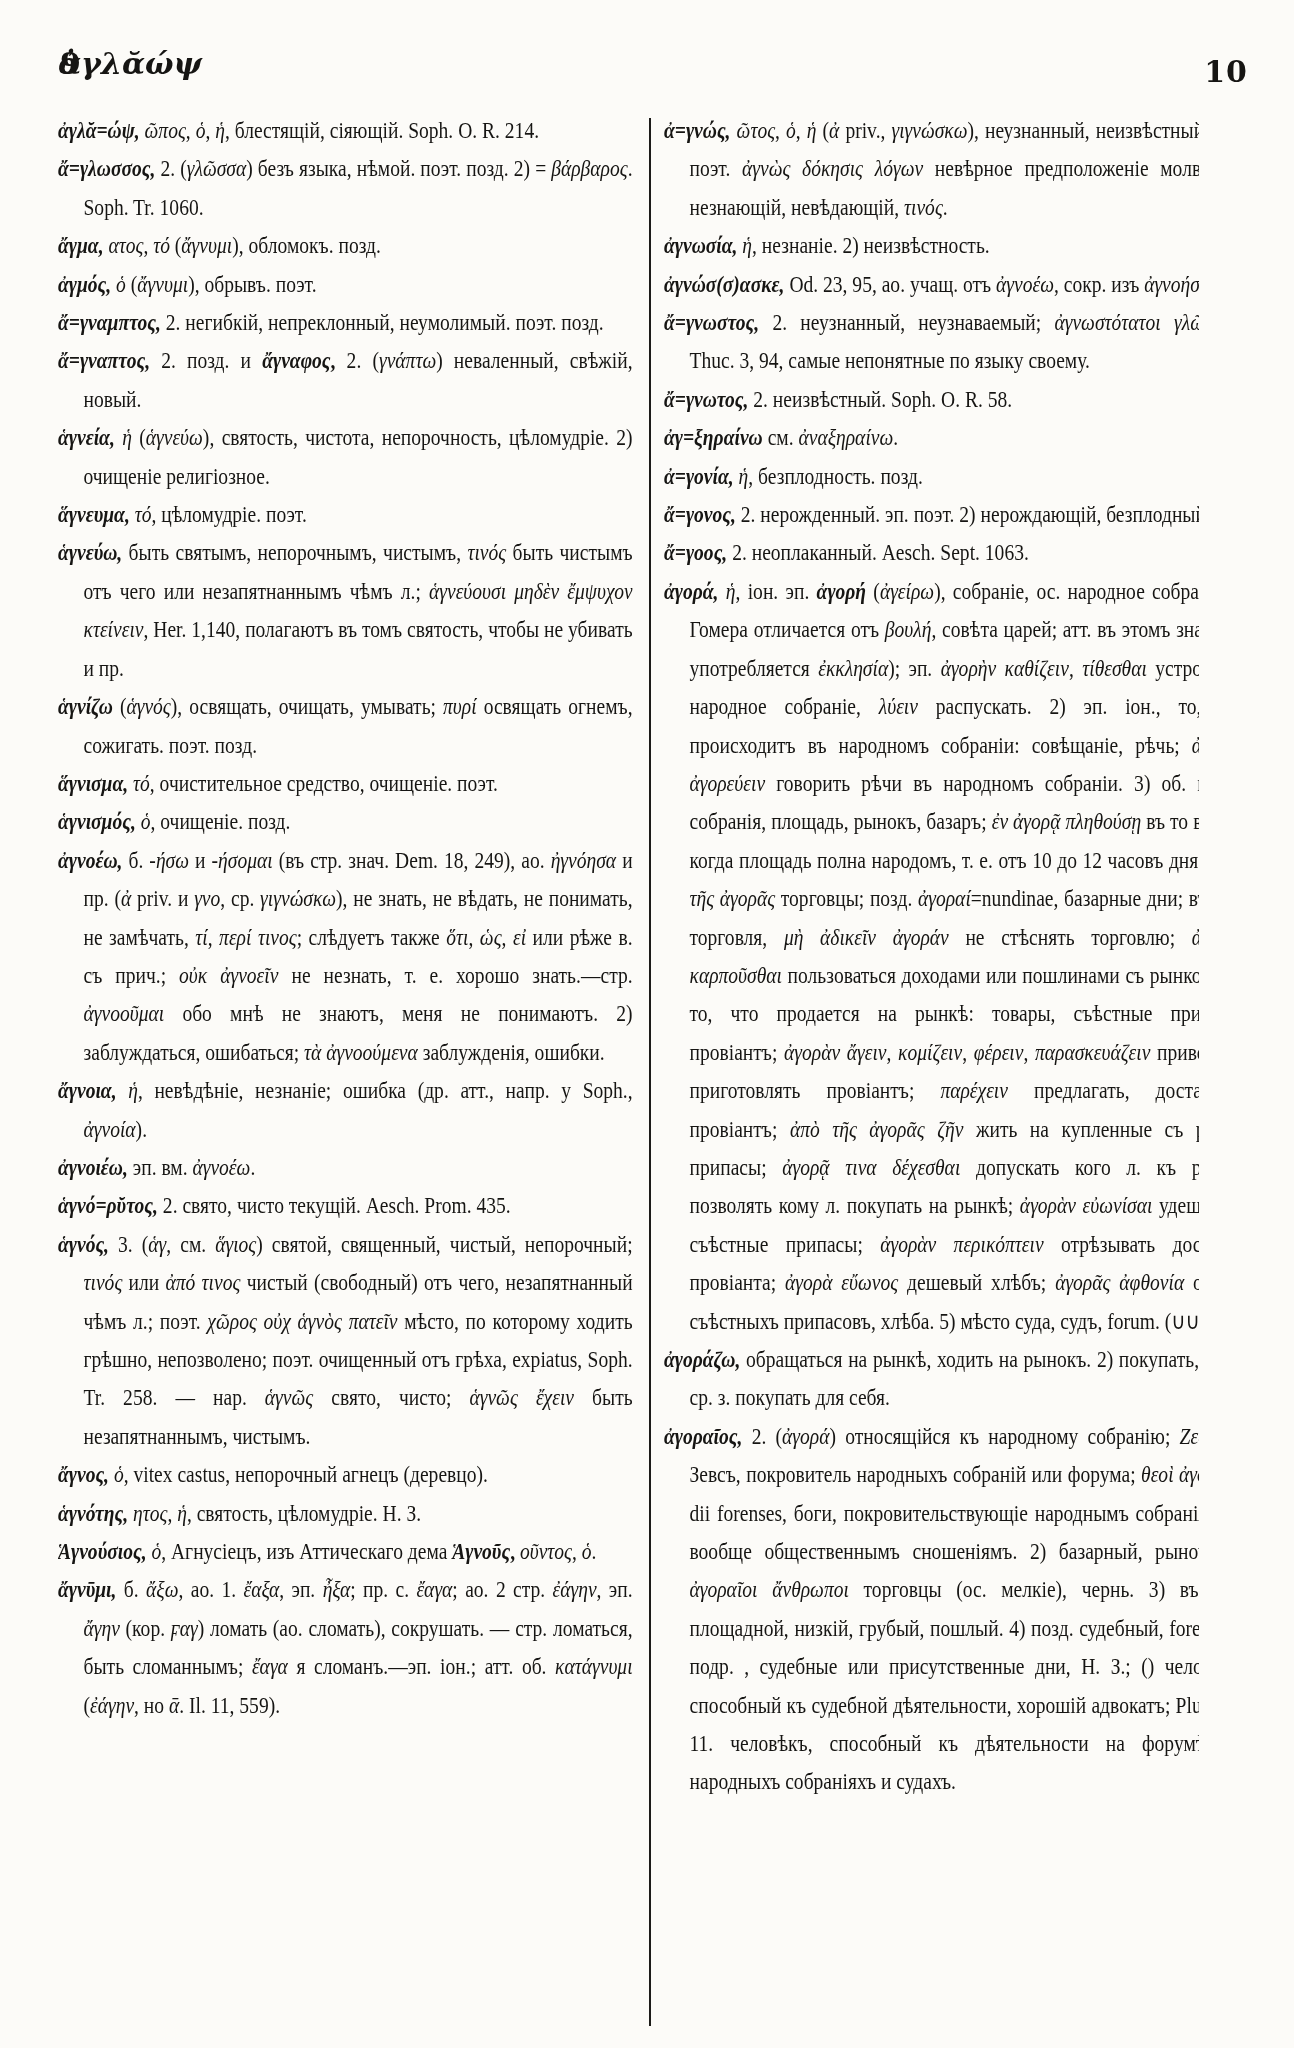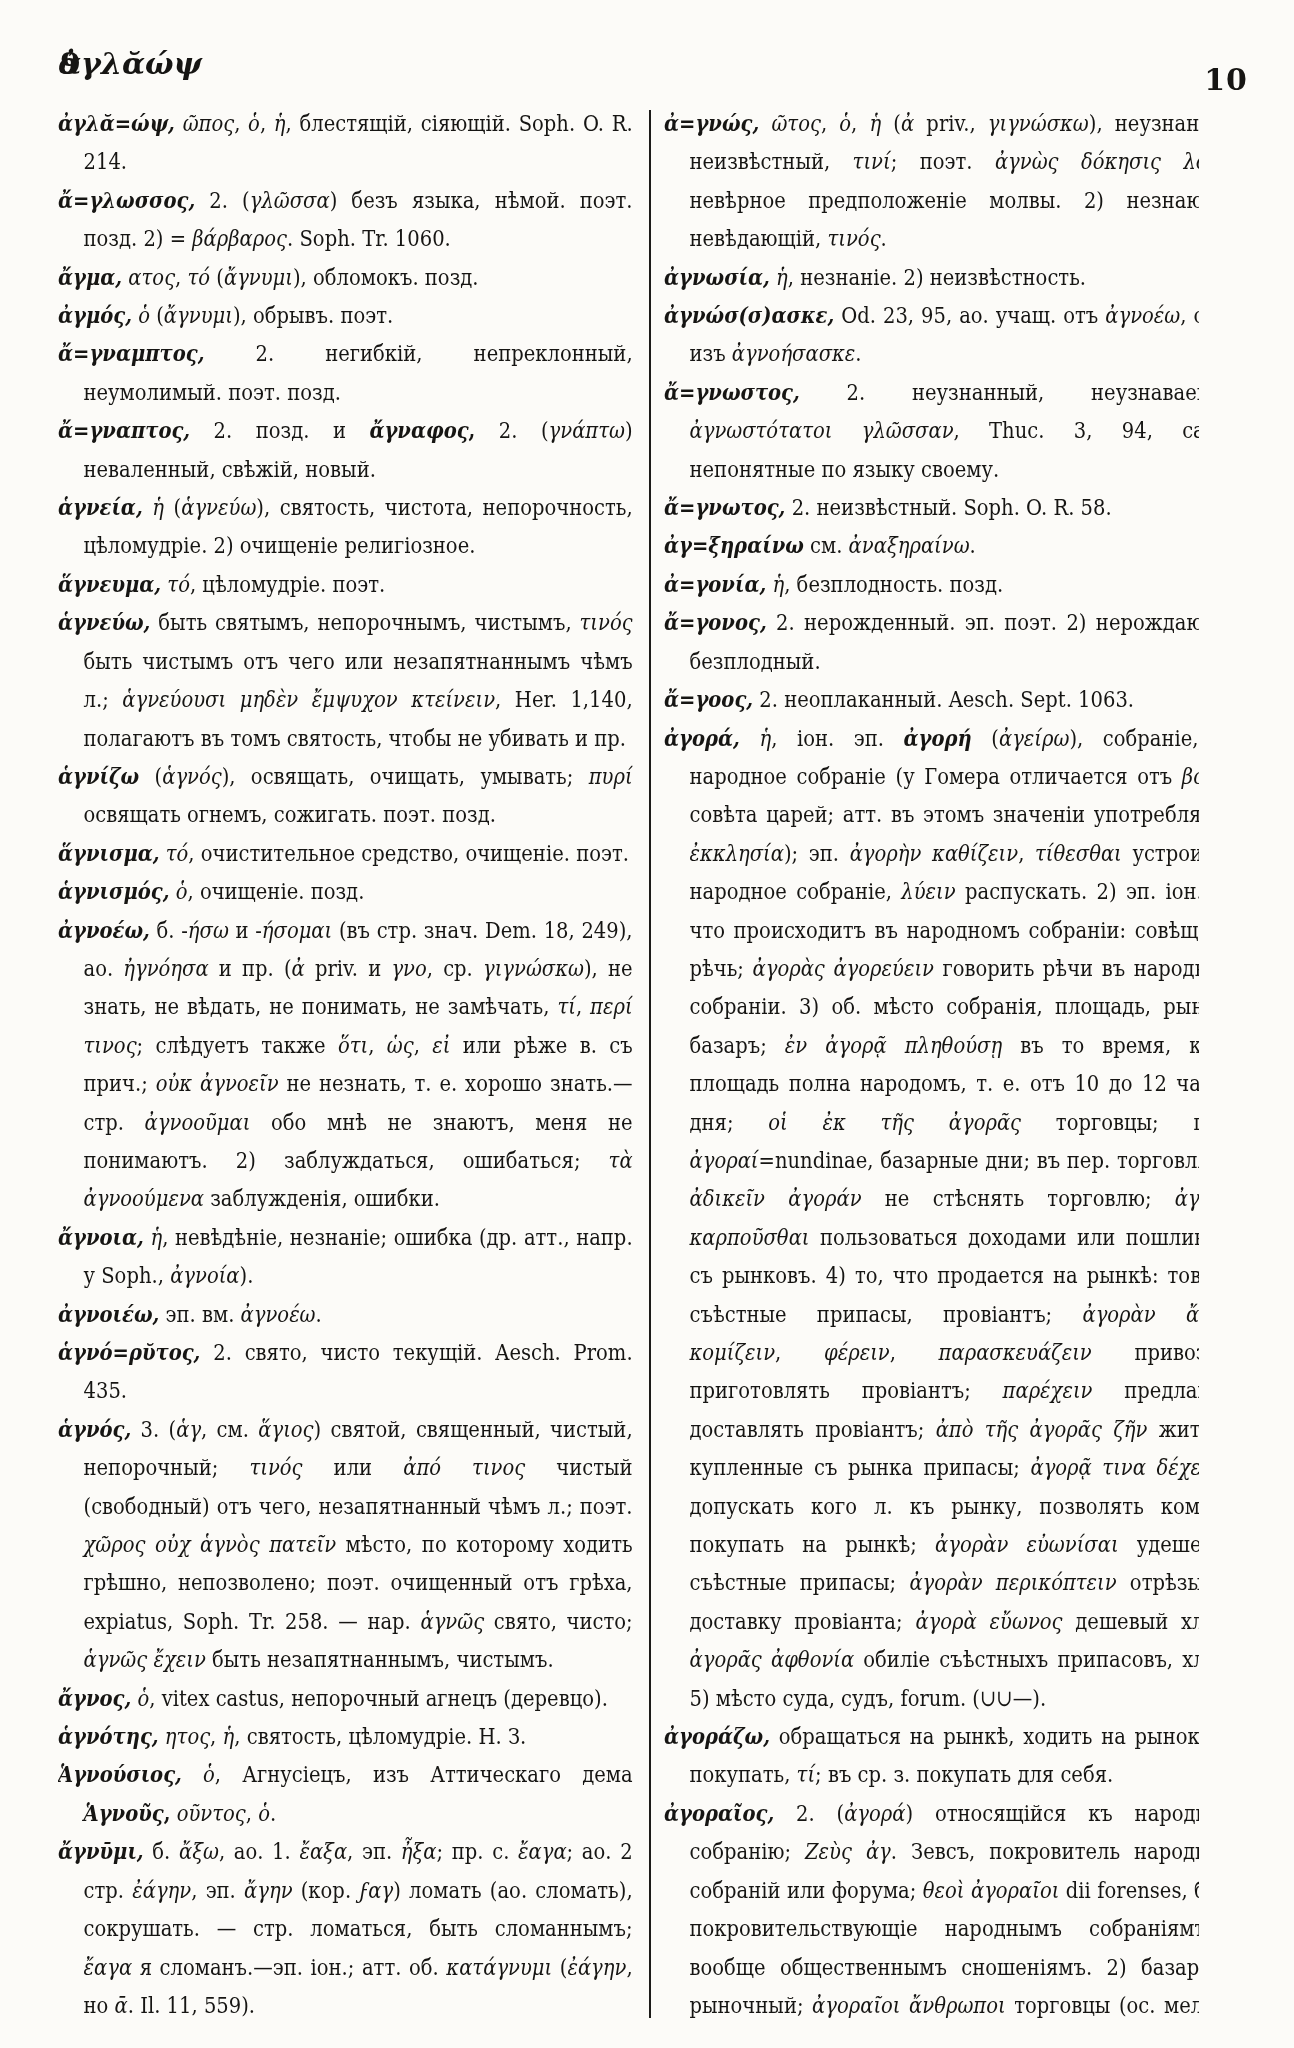--- a/index.html
+++ b/index.html
@@ -12,26 +12,26 @@
     position:relative;
     width:1294px;height:2048px;
     background:#fcfbf8;
     color:#161513;
     overflow:hidden;
   }
   
   .running-header{position:absolute;top:46px;left:0;width:1294px;height:44px;font-size:30px;}
   .pn{position:absolute;font-weight:bold;letter-spacing:1px;}
   #pn-left{left:60px;top:0;}
-  #pn-right{right:46px;top:16px;}
+  #pn-right{right:46px;top:8px;}
   .rh{position:absolute;top:0;font-style:italic;font-weight:bold;text-align:left;}
   #rh-left{left:58px;width:574px;}
   #rh-right{left:662px;width:584px;}
   
-  .columns{position:absolute;top:104px;left:0;width:1199px;height:1924px;overflow:hidden;}
+  .columns{position:absolute;top:112px;left:0;width:1199px;height:1924px;overflow:hidden;font-family:Liberation Serif, serif;}
   .col{
     position:absolute;top:0;
     font-size:23px;line-height:38.4px;
     text-align:justify;
     transform:scaleX(0.85);transform-origin:0 0;
     height:1924px;overflow:hidden;
   }
   #col-left{left:58px;width:676px;}
   #col-right{left:664px;width:686px;}
   .divider{position:absolute;left:649px;top:6px;width:2px;height:1908px;background:#1c1b19;}

